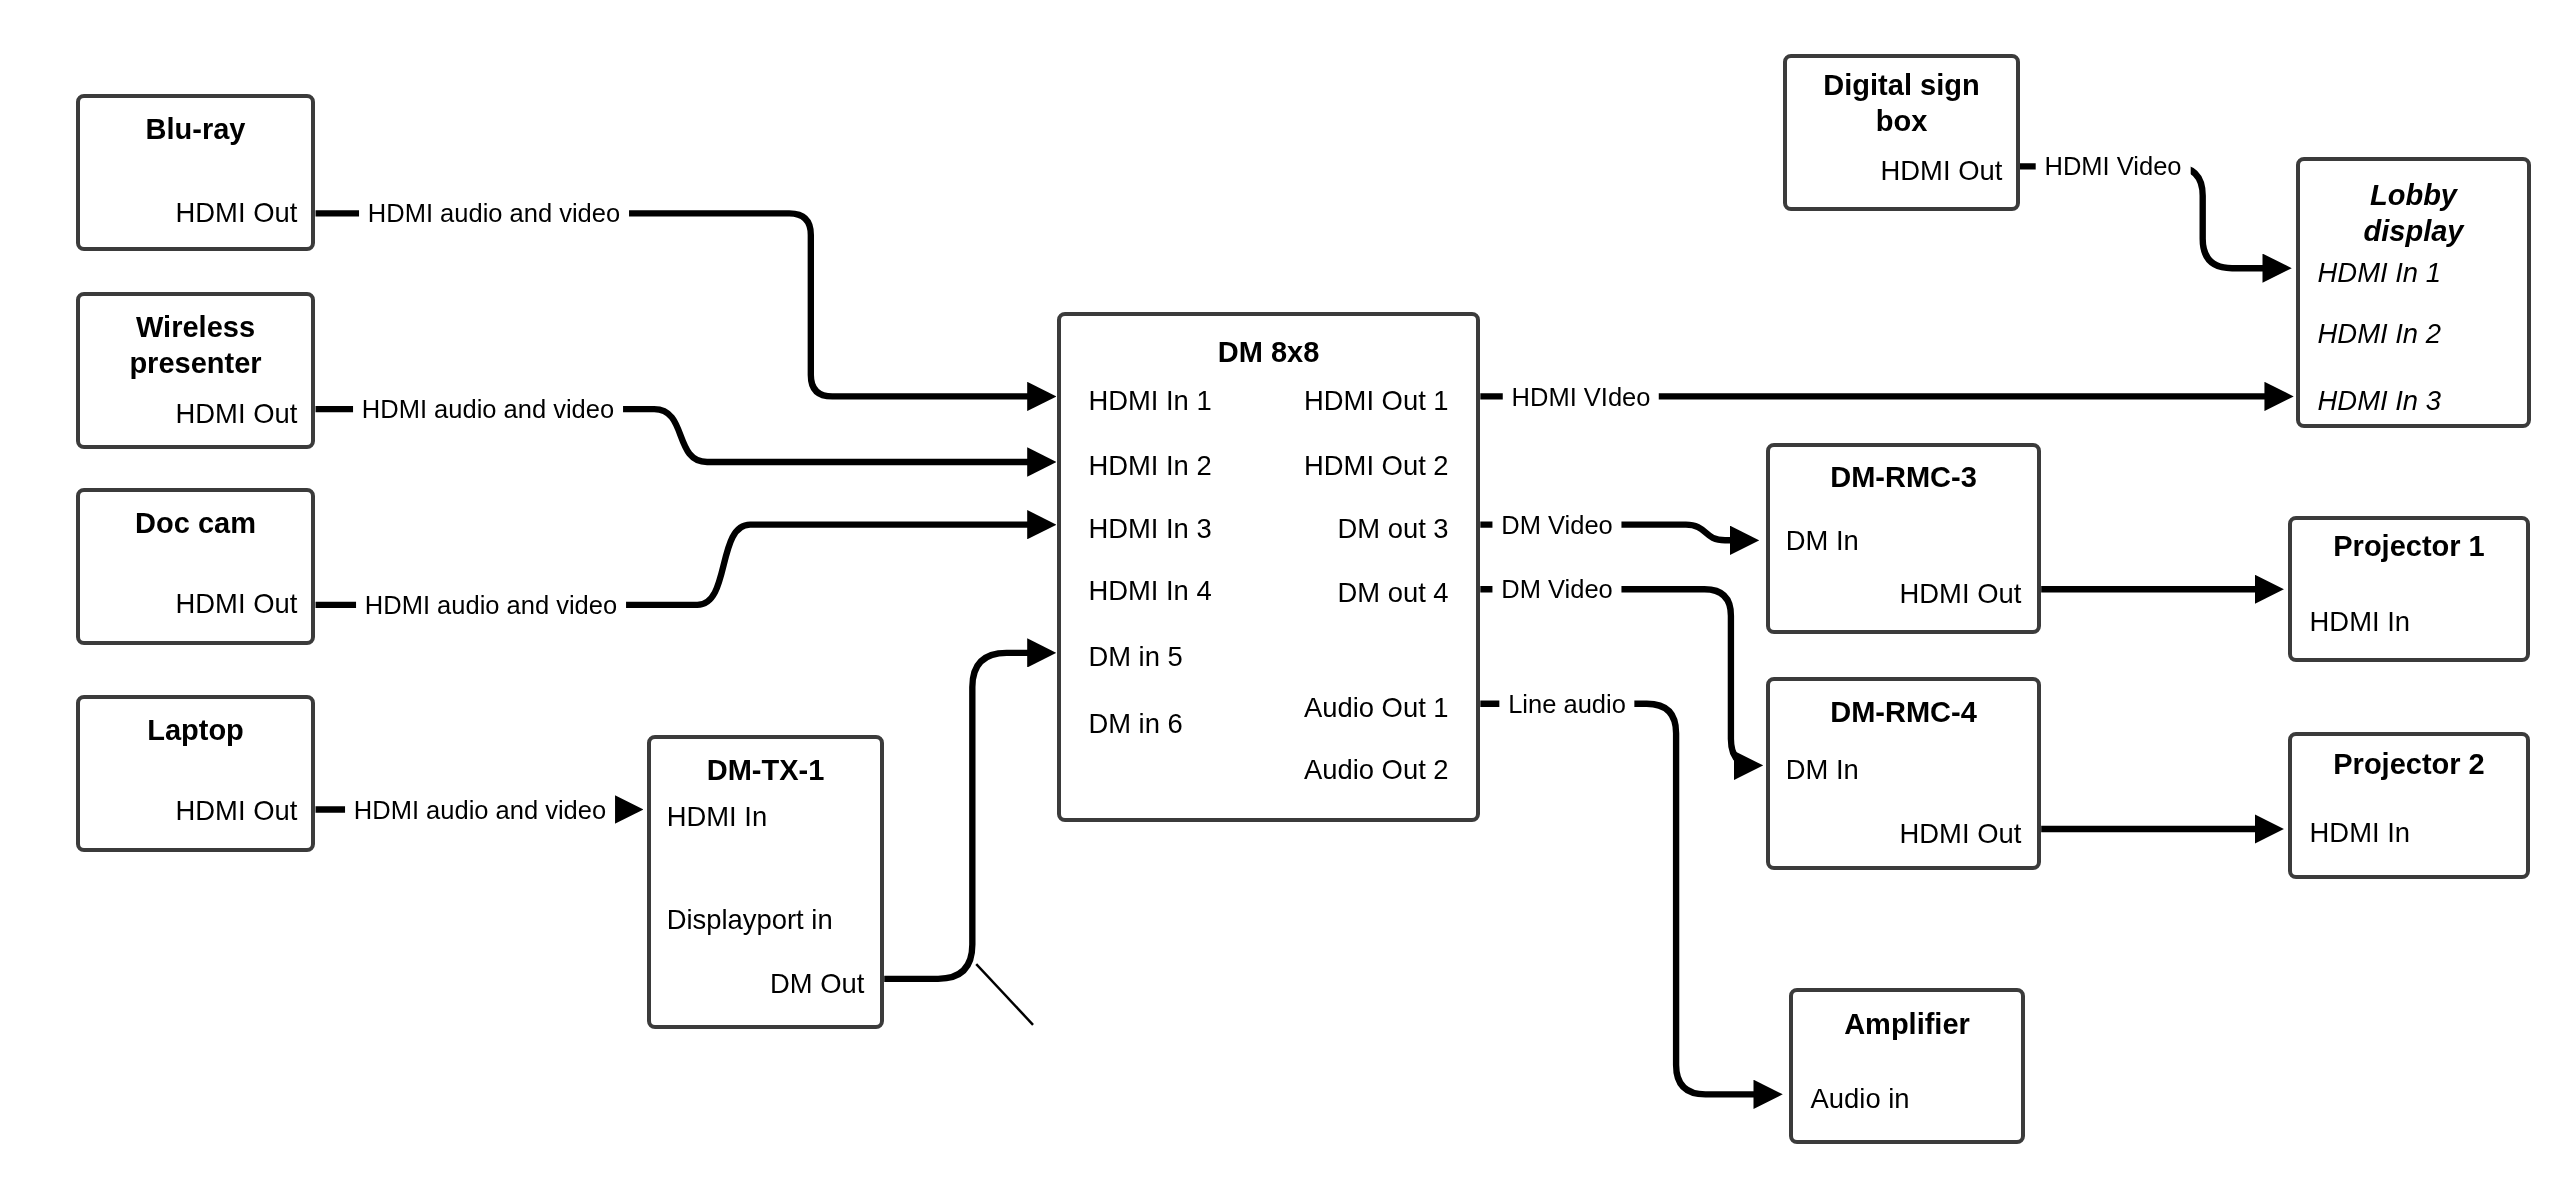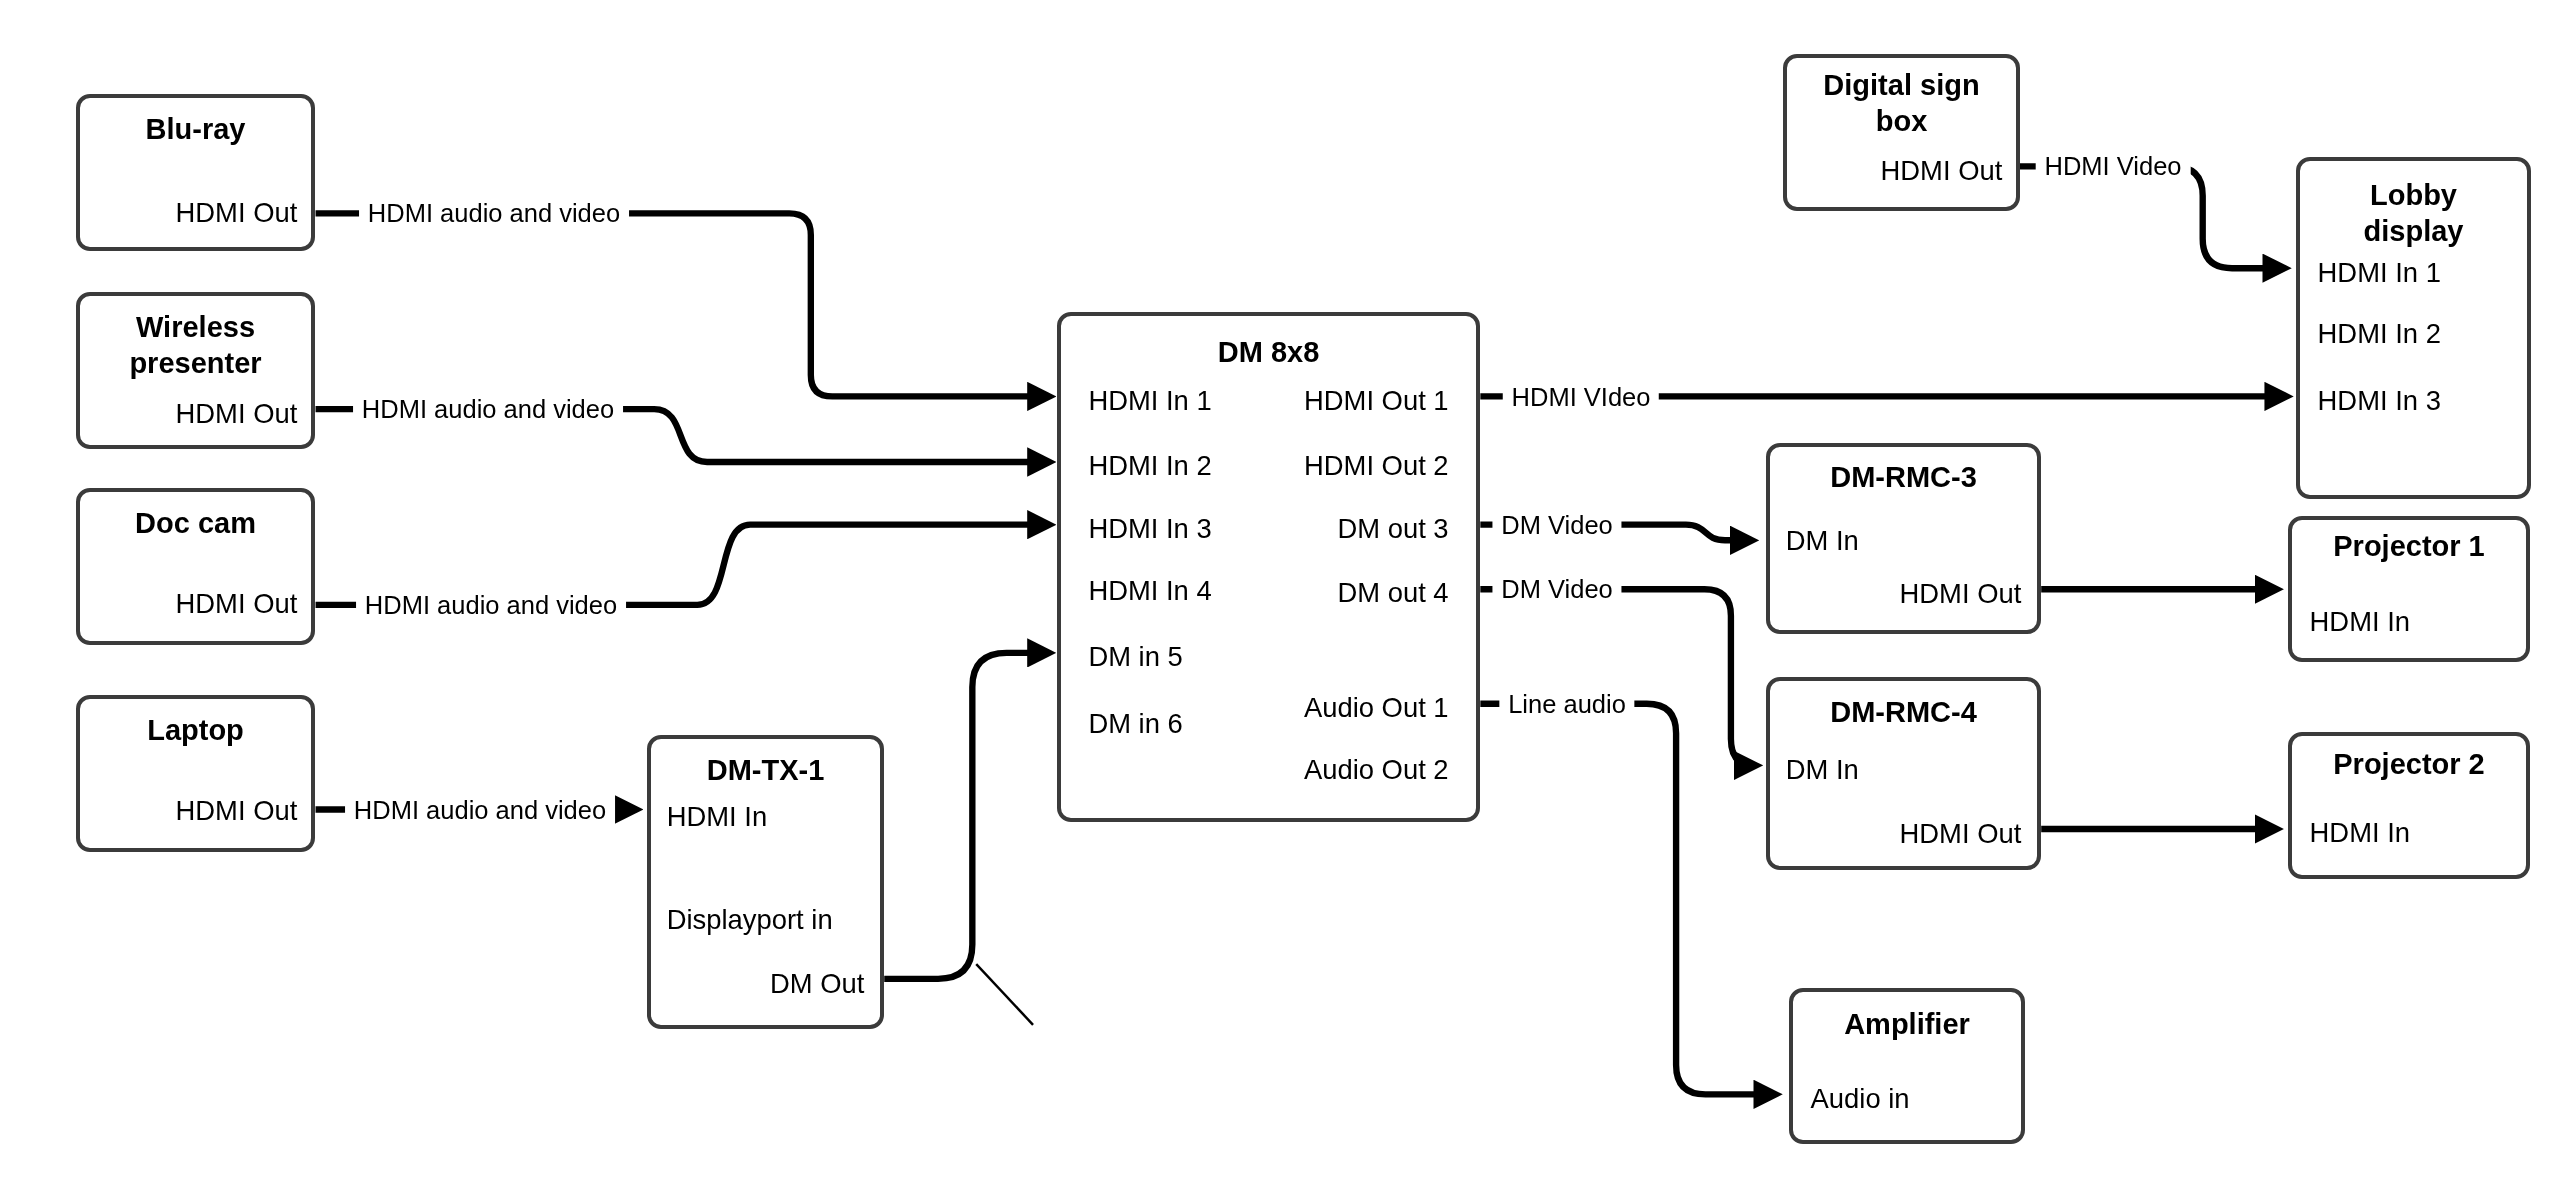--- a/index.html
+++ b/index.html
@@ -20,21 +20,21 @@
     position: absolute;
     left: 0; top: 0;
     width: 2576px;
     height: 1201px;
   }
   .node {
     position: absolute;
     box-sizing: border-box;
     background: #ffffff;
     border: 4.9px solid #3b3b3b;
-    border-radius: 14px;
+    border-radius: 8px;
   }
   .box-title {
     font-weight: bold;
     font-size: 29px;
     line-height: 36px;
     text-align: center;
     margin: 12.7px auto 0;
     max-width: 182px;
   }
   .port {
@@ -135,21 +135,21 @@
     <div class="port" style="top:260px; right:27.4px;">DM out 4</div>
     <div class="port" style="top:375px; right:27.4px;">Audio Out 1</div>
     <div class="port" style="top:437px; right:27.4px;">Audio Out 2</div>
   </div>
 
   <div class="node" style="left:1783px; top:54px; width:237px; height:157px;">
     <div class="box-title" style="margin-top:8.8px; max-width:176px;">Digital sign box</div>
     <div class="port" style="top:96px; right:13.7px;">HDMI Out</div>
   </div>
 
-  <div class="node" style="left:2296px; top:157px; width:235px; height:342px;">
+  <div class="node" style="left:2296px; top:157px; width:235px; height:271px;font-style:italic;">
     <div class="box-title" style="margin-top:15.7px; max-width:127px;">Lobby display</div>
     <div class="port" style="top:95px; left:17.6px;">HDMI In 1</div>
     <div class="port" style="top:156px; left:17.6px;">HDMI In 2</div>
     <div class="port" style="top:223px; left:17.6px;">HDMI In 3</div>
   </div>
 
   <div class="node" style="left:1766px; top:443px; width:275px; height:191px;">
     <div class="box-title" style="margin-top:11.7px;">DM-RMC-3</div>
     <div class="port" style="top:77px; left:15.7px;">DM In</div>
     <div class="port" style="top:130px; right:15.7px;">HDMI Out</div>

